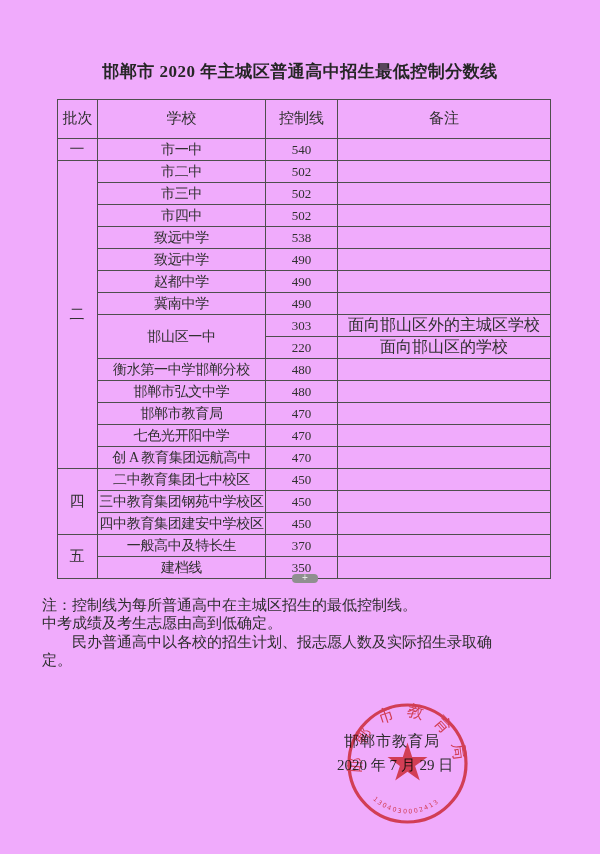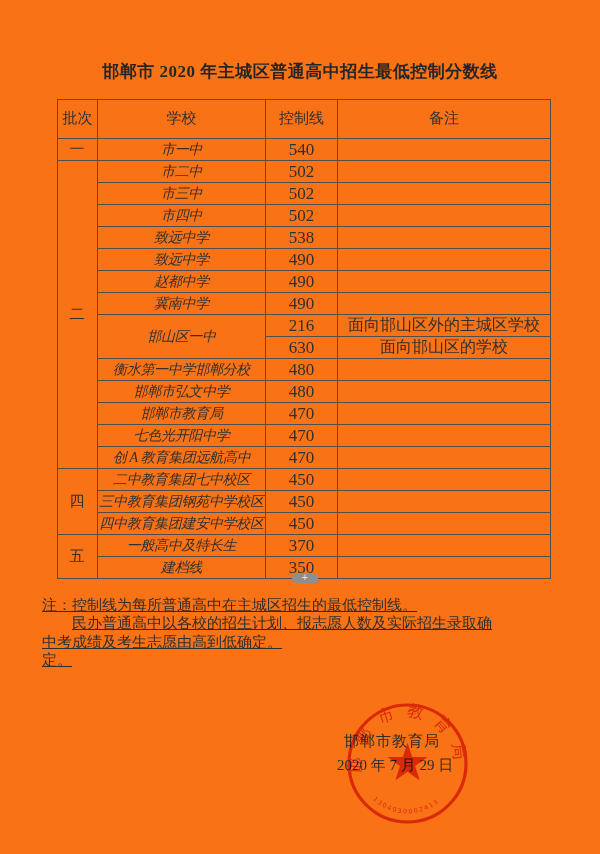--- a/index.html
+++ b/index.html
@@ -1,19 +1,19 @@
 <!DOCTYPE html>
 <html><head>
 <meta charset="utf-8">
 <style>
   html,body{margin:0;padding:0;}
   .page{
     position:relative;
     width:600px;height:854px;
-    background:#f97316;
+    background:#f0abfc;
     overflow:hidden;
     font-family:"Liberation Serif","DejaVu Serif",serif;
     color:#303030;
   }
   .doc-title{
     padding-top:60px;
     text-align:center;
     font-size:17px;
     font-weight:bold;
     letter-spacing:0.5px;
@@ -31,41 +31,41 @@
     text-align:center;
     vertical-align:middle;
     padding:0;
     font-weight:normal;
     overflow:hidden;
   }
   tr.head-row{height:39px;}
   tr.head-row th{font-size:15px;line-height:1.15;}
   tbody tr{height:22px;}
   td.batch{font-size:15px;letter-spacing:1px;}
-  td.school{font-size:14px;letter-spacing:-0.3px;white-space:nowrap;font-style:italic;}
-  td.score{font-size:17px;}
+  td.school{font-size:14px;letter-spacing:-0.3px;white-space:nowrap;}
+  td.score{font-size:13px;}
   td.remark{font-size:16px;white-space:nowrap;}
   .plus-handle{
     position:absolute;
     left:292px;top:574px;
     width:26px;height:9px;
     background:#8f8f8f;
     border-radius:4px;
     color:#e8e8e8;
     font-size:10px;line-height:8px;
     text-align:center;
     font-family:"Liberation Sans",sans-serif;
   }
   .notes{
     margin:17px 38px 0 42px;
     font-size:15px;
     line-height:18.3px;
     color:#2f2f2f;
   }
-  .notes .line{white-space:nowrap;text-decoration:underline;}
+  .notes .line{white-space:nowrap;}
   .notes .ind2{text-indent:2em;}
   .signature-agency{
     position:absolute;
     left:344px;top:732px;
     font-size:15px;
     letter-spacing:1px;
     color:#2c2c2c;
   }
   .signature-date{
     position:absolute;
@@ -141,25 +141,25 @@
           <td class="score">490</td>
           <td class="remark"></td>
         </tr>
         <tr>
           <td class="school" rowspan="1">冀南中学</td>
           <td class="score">490</td>
           <td class="remark"></td>
         </tr>
         <tr>
           <td class="school" rowspan="2">邯山区一中</td>
-          <td class="score">216</td>
+          <td class="score">303</td>
           <td class="remark">面向邯山区外的主城区学校</td>
         </tr>
         <tr>
-          <td class="score">630</td>
+          <td class="score">220</td>
           <td class="remark">面向邯山区的学校</td>
         </tr>
         <tr>
           <td class="school" rowspan="1">衡水第一中学邯郸分校</td>
           <td class="score">480</td>
           <td class="remark"></td>
         </tr>
         <tr>
           <td class="school" rowspan="1">邯郸市弘文中学</td>
           <td class="score">480</td>
@@ -209,22 +209,22 @@
         </tr>
       </tbody>
   </table>
 
   <div class="plus-handle">
     <span>+</span>
   </div>
 
   <div class="notes">
       <div class="line">注：控制线为每所普通高中在主城区招生的最低控制线。</div>
+      <div class="line">中考成绩及考生志愿由高到低确定。</div>
       <div class="line ind2">民办普通高中以各校的招生计划、报志愿人数及实际招生录取确</div>
-      <div class="line">中考成绩及考生志愿由高到低确定。</div>
       <div class="line">定。</div>
     </div>
 
   <div class="signature-agency">邯郸市教育局</div>
   <div class="signature-date">2020 年 7 月 29 日</div>
 
   <svg class="seal" viewBox="-62.5 -62.5 125 125" xmlns="http://www.w3.org/2000/svg">
     <defs>
       <path id="arcTop" d="M -44.2 16.1 A 47 47 0 1 1 44.2 16.1" fill="none"></path>
       <path id="arcBottom" d="M -43.3 25 A 50 50 0 0 0 43.3 25" fill="none"></path>

